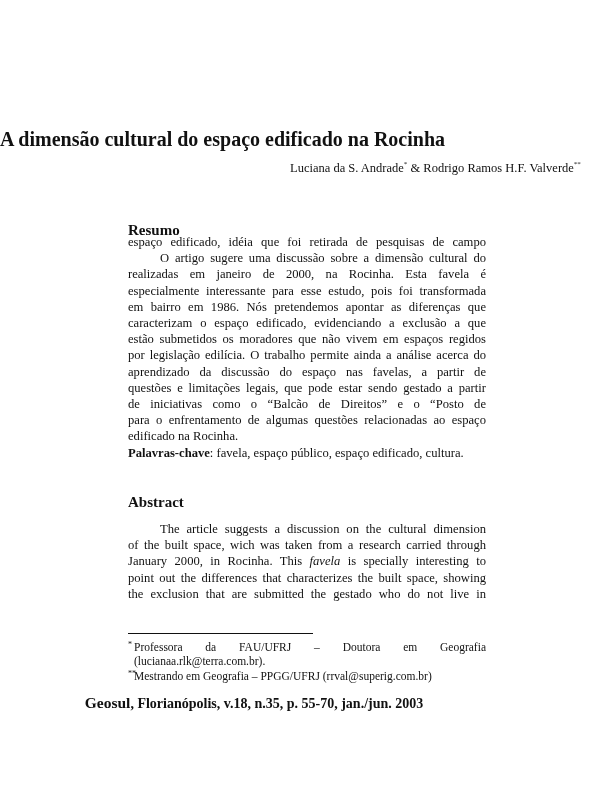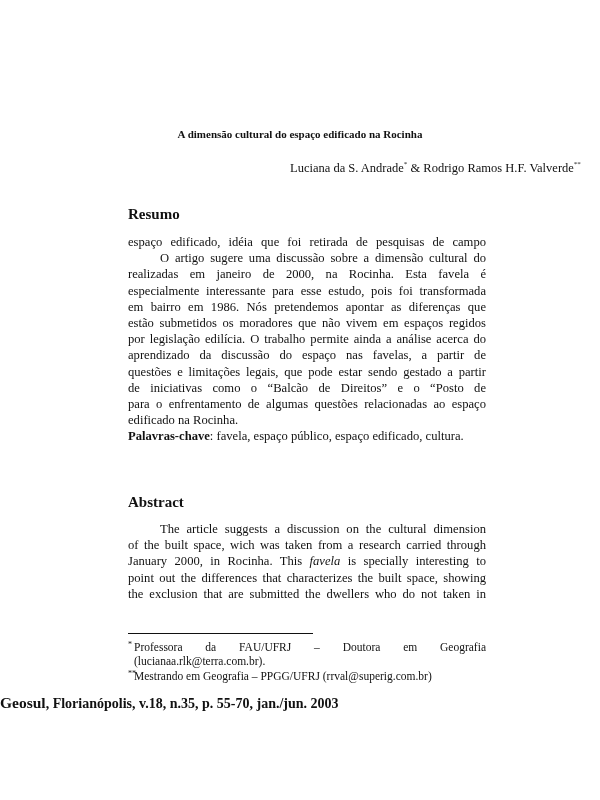--- a/index.html
+++ b/index.html
@@ -1,75 +1,76 @@
 <!DOCTYPE html>
 <html><head>
   <meta charset="utf-8">
   <style>
     html, body { margin: 0; padding: 0; background: #ffffff; }
     body { width: 600px; height: 800px; position: relative; overflow: hidden;
            font-family: "Liberation Serif", serif; color: #111111; }
     .page { position: absolute; left: 0; top: 0; width: 600px; height: 800px; }
-    .title { position: absolute; left: 0; width: 600px; top: 128px; text-align: center;
-             font-weight: bold; font-size: 11px; }
+    .title { position: absolute; left: 0; width: 600px; top: 128px; text-align: left;
+             font-weight: bold; font-size: 20px; }
     .authors { position: absolute; left: 290px; top: 160px; font-size: 12.5px; white-space: nowrap; }
     .authors sup { font-size: 7px; vertical-align: 6px; }
     .h { position: absolute; left: 128px; font-weight: bold; font-size: 15px; }
     .para { position: absolute; left: 128px; width: 358px; font-size: 12.6px; line-height: 16.2px;
             text-align: justify; }
     .para .ln { display: block; text-align: justify; text-align-last: justify; white-space: nowrap; }
     .para .ln.last { text-align-last: left; }
     .para .ln.first { text-indent: 32px; }
     .para .ln.kw b { font-weight: bold; }
     .rule { position: absolute; left: 128px; top: 633px; width: 185px; height: 1px; background: #111; }
     .fn { position: absolute; left: 128px; width: 358px; font-size: 11.5px; line-height: 14px; }
     .fn .mark { position: absolute; left: 0; top: -2px; font-size: 8px; }
     .fn .txt { display: block; margin-left: 6px; }
     .fn .jl { display: block; text-align: justify; text-align-last: justify; white-space: nowrap; }
-    .footer { position: absolute; left: 0; width: 508px; top: 694px; 
+    .footer { position: absolute; left: 0; width: 508px; top: 694px; text-align: center;
               font-weight: bold; font-size: 14px; white-space: nowrap; }
     .footer .j { font-size: 15.5px; }
   </style>
 </head>
 <body>
 
 <div class="page">
 
   <div class="title">A dimensão cultural do espaço edificado na Rocinha</div>
 
   <div class="authors">
     <span>Luciana da S. Andrade</span><sup>*</sup><span style="white-space:pre"> &amp; </span><span>Rodrigo Ramos H.F. Valverde</span><sup>**</sup>
   </div>
 
-  <div class="h" style="top:206px">Resumo</div>
+  <div class="h" style="top:222px">Resumo</div>
 
   <div class="para" style="top:234px">
     <span class="ln">espaço edificado, idéia que foi retirada de pesquisas de campo</span>
     <span class="ln first">O artigo sugere uma discussão sobre a dimensão cultural do</span>
     <span class="ln">realizadas em janeiro de 2000, na Rocinha. Esta favela é</span>
     <span class="ln">especialmente interessante para esse estudo, pois foi transformada</span>
     <span class="ln">em bairro em 1986. Nós pretendemos apontar as diferenças que</span>
+    <span class="ln">caracterizam o espaço edificado, evidenciando a exclusão a que</span>
     <span class="ln">estão submetidos os moradores que não vivem em espaços regidos</span>
     <span class="ln">por legislação edilícia. O trabalho permite ainda a análise acerca do</span>
     <span class="ln">aprendizado da discussão do espaço nas favelas, a partir de</span>
     <span class="ln">questões e limitações legais, que pode estar sendo gestado a partir</span>
     <span class="ln">de iniciativas como o “Balcão de Direitos” e o “Posto de</span>
     <span class="ln">para o enfrentamento de algumas questões relacionadas ao espaço</span>
     <span class="ln last">edificado na Rocinha.</span>
     <span class="ln last kw"><b>Palavras-chave</b><span>: favela, espaço público, espaço edificado, cultura.</span></span>
   </div>
 
   <div class="h" style="top:494px">Abstract</div>
 
   <div class="para" style="top:521px">
     <span class="ln first">The article suggests a discussion on the cultural dimension</span>
     <span class="ln">of the built space, wich was taken from a research carried through</span>
     <span class="ln"><span style="white-space:pre">January 2000, in Rocinha. This </span><i>favela</i><span style="white-space:pre"> is specially interesting to</span></span>
     <span class="ln">point out the differences that characterizes the built space, showing</span>
-    <span class="ln">the exclusion that are submitted the dwellers who do not taken in</span>
+    <span class="ln">the exclusion that are submitted the gestado who do not live in</span>
   </div>
 
   <div class="rule"></div>
 
   <div class="fn" style="top:640px">
     <span class="mark">*</span>
     <span class="txt">
       <span class="jl">Professora da FAU/UFRJ – Doutora em Geografia</span>
       <span>(lucianaa.rlk@terra.com.br).</span>
     </span>

